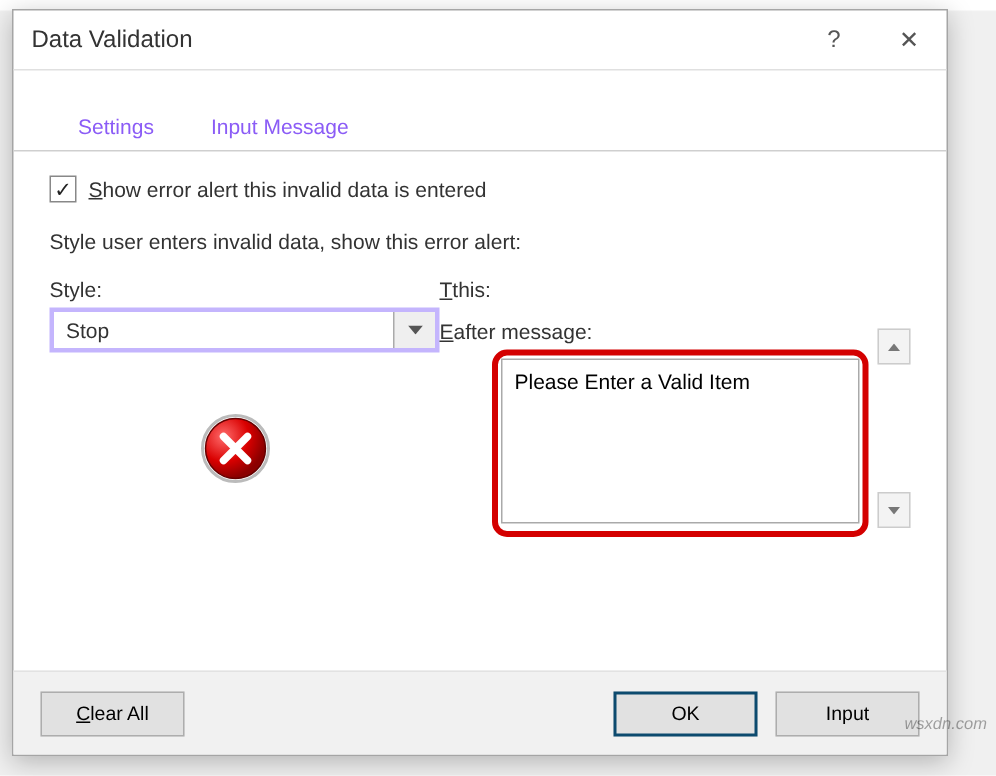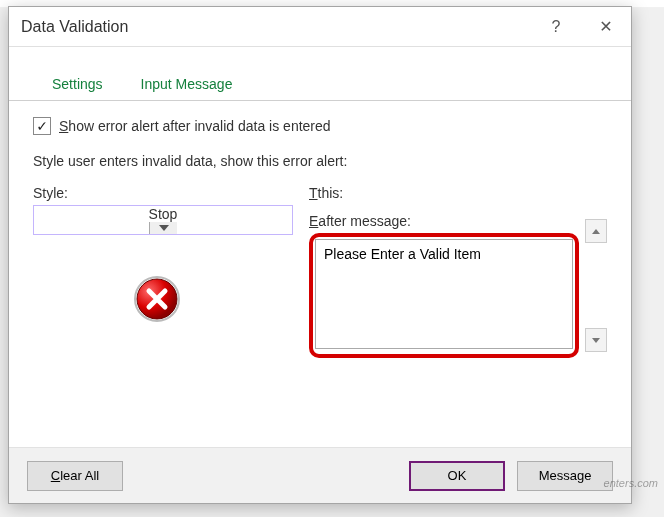--- a/index.html
+++ b/index.html
@@ -15,43 +15,42 @@
     border-bottom: 1px solid #e0e0e0;
   }
   .titlebar-title { font-size: 16px; color: #333; flex: 1; }
   .titlebar-btn { width: 50px; height: 40px; display: flex; align-items: center; justify-content: center; color: #555; }
   .dialog-body { flex: 1; position: relative; }
   .tabs {
     display: flex; align-items: flex-end; height: 38px; margin-top: 16px; padding-left: 24px;
     border-bottom: 1px solid #cfcfcf;
   }
   .tab {
-    padding: 8px 18px 8px 18px; font-size: 14px; color: #15803d; border: 1px solid transparent;
+    padding: 8px 18px 8px 18px; font-size: 14px; color: #8b5cf6; border: 1px solid transparent;
     position: relative; top: 1px; cursor: default;
   }
   .tab.active {
     border: 1px solid #cfcfcf; border-bottom: 1px solid #fff; background: #fff;
   }
   .content { padding: 16px 24px 0 24px; font-size: 14px; color: #333; }
   .row-check { display: flex; align-items: center; gap: 8px; margin-bottom: 18px; }
   .chk {
     width: 18px; height: 18px; border: 1px solid #888; display: inline-flex;
     align-items: center; justify-content: center; font-size: 14px; color: #222;
   }
   .chk .mark { line-height: 1; }
   .underline-key { text-decoration: underline; }
   .instr { margin-bottom: 16px; }
-  .grid { display: flex; gap: 16px; }
+  .grid { display: flex; }
   .col-left { width: 260px; }
   .col-right { flex: 1; }
   .lbl { font-size: 14px; margin-bottom: 4px; }
   .select {
-    display: flex; align-items: center; border: 1px solid #c4b5fd; height: 30px;
+    display: flex; align-items: center; border: 3px solid #c4b5fd; height: 30px;
     background: #fff;
-    flex-direction: column;
   }
   .select .sel-text { flex: 1; padding: 0 8px; }
   .select .sel-btn {
     width: 28px; height: 100%; border-left: 1px solid #aaa; background: #efefef;
     display: flex; align-items: center; justify-content: center; font-size: 11px; color: #555;
   }
   .hl { border: 4px solid #d40000; border-radius: 10px; padding: 2px; }
   .input-title {
     width: 100%; height: 30px; border: 1px solid #aaa; padding: 0 8px; font-size: 14px;
     background: #fff;
@@ -76,21 +75,21 @@
   }
   .footer {
     height: 56px; border-top: 1px solid #e2e2e2; background: #f1f1f1;
     display: flex; align-items: center; padding: 0 18px; gap: 12px;
   }
   .footer .spacer { flex: 1; }
   .btn {
     min-width: 96px; height: 30px; border: 1px solid #adadad; background: #e1e1e1;
     font-size: 13px; display: flex; align-items: center; justify-content: center; padding: 0 14px;
   }
-  .btn.primary { border: 2px solid #701a75; }
+  .btn.primary { border: 2px solid #0c4a6e; }
   .watermark {
     position: absolute; right: 6px; bottom: 28px; font-size: 11px; color: rgba(0,0,0,0.35);
     font-style: italic;
   }
 </style>
 </head>
 <body>
 
 <div class="bg-strip"></div>
 
@@ -109,21 +108,21 @@
       <div class="tab">Input Message</div>
     </div>
 
     <div class="content">
 
       <div class="row-check">
         <span class="chk">
           <span class="mark">✓</span>
         </span>
         <span>
-          <span class="underline-key">S</span><span>how error alert after invalid data is entered</span>
+          <span class="underline-key">S</span><span>how error alert this invalid data is entered</span>
         </span>
       </div>
 
       <div class="instr">Style user enters invalid data, show this error alert:</div>
 
       <div class="grid">
         <div class="col-left">
           <div class="lbl">Style:</div>
           <div class="select">
             <div class="sel-text">Stop</div>
@@ -152,21 +151,21 @@
 
         <div class="col-right">
           <div class="lbl">
             <span class="underline-key">T</span><span>this:</span>
           </div>
 
           <div class="err-area-wrap">
             <div class="lbl">
               <span class="underline-key">E</span><span>after message:</span>
             </div>
-            <div style="display:flex; align-items:flex-start;">
+            <div style="display:flex; align-items:flex-start;margin-left:35px;">
               <div class="textarea-hl">
                 <textarea class="textarea" style="">Please Enter a Valid Item</textarea>
               </div>
               <div class="vscroll">
                 <div class="arrow">
                   <svg width="8" height="5" viewBox="0 0 8 5">
                       <path d="M0 5 L4 0 L8 5 Z" fill="#777"></path>
                     </svg>
                 </div>
                 <div class="arrow">
@@ -183,18 +182,18 @@
     </div>
   </div>
 
   <div class="footer">
     <div class="btn">
       <span class="underline-key">C</span>
         <span>lear All</span>
     </div>
     <div class="spacer"></div>
     <div class="btn primary">OK</div>
-    <div class="btn">Message</div>
+    <div class="btn">Input</div>
   </div>
 
 </div>
 
-<div class="watermark">enters.com</div>
+<div class="watermark">wsxdn.com</div>
 
 </body></html>

